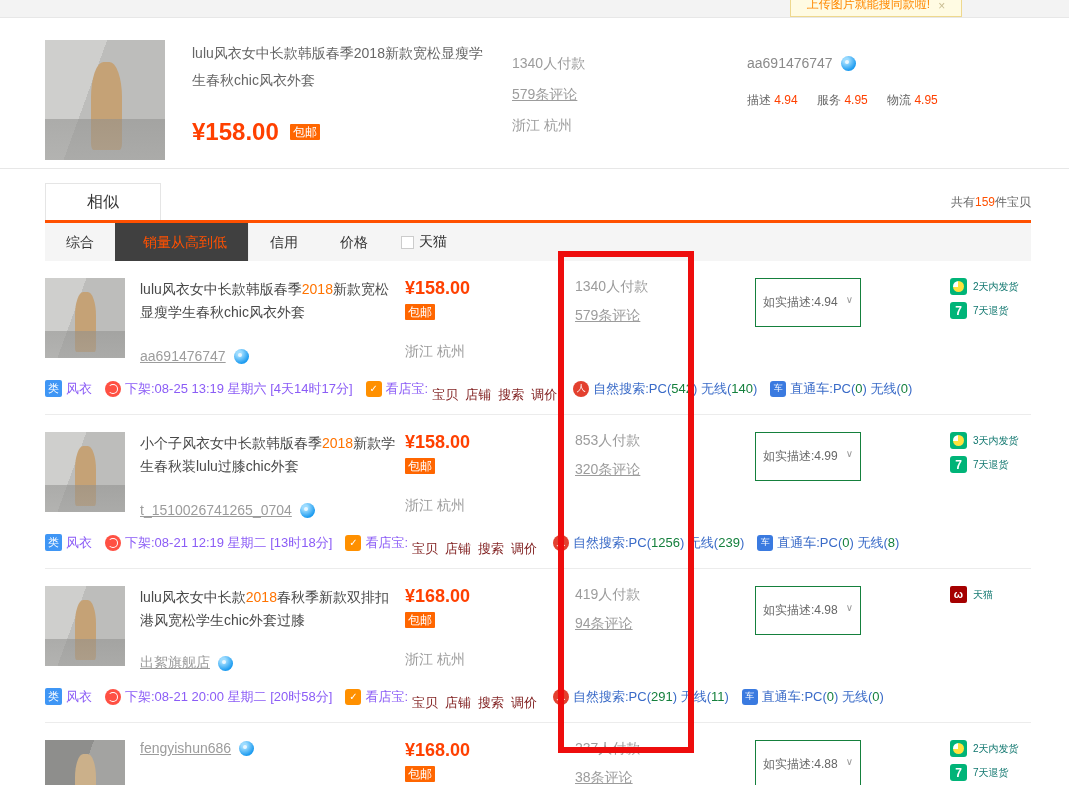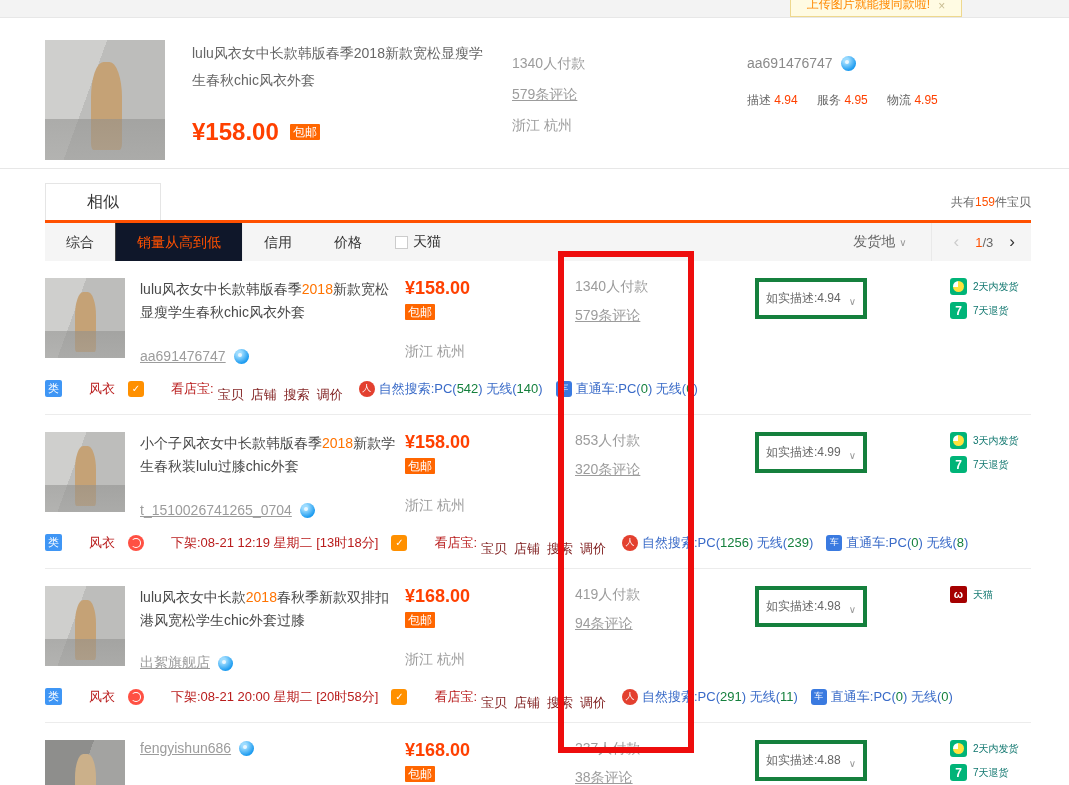--- a/index.html
+++ b/index.html
@@ -56,21 +56,21 @@
   .tab { width:116px; height:37px; line-height:36px; text-align:center; background:#fff;
       border:1px solid #e5e5e5; border-bottom:none; font-size:16px; color:#333; cursor:pointer; }
   .tab-underline { height:3px; background:#ff5000; }
   .total-count { position:absolute; right:38px; bottom:12px; font-size:12px; color:#666; }
   .total-count .num { color:#ff5000; }
 
   
   .filter-bar { margin:0 38px 0 45px; height:38px; background:#f5f5f5; display:flex;
       align-items:center; font-size:14px; color:#333; }
   .f-item { padding:0 21px; line-height:38px; cursor:pointer; }
-  .f-item.active { background:#0f172a; color:#ff5000; border-left:1px solid #404040; border-right:1px solid #ededed; }
+  .f-item.active { background:#404040; color:#ff5000; border-left:7px solid #404040; border-right:1px solid #ededed; }
   .f-check { display:flex; align-items:center; margin-left:12px; cursor:pointer; }
   .checkbox { width:13px; height:13px; background:#fff; border:1px solid #ccc; margin-right:5px; }
   .f-right { margin-left:auto; display:flex; align-items:center; }
   .ship-from { color:#666; margin-right:24px; cursor:pointer; }
   .chev { color:#999; font-size:10px; margin-left:4px; }
   .pager { display:flex; align-items:center; border-left:1px solid #e9e9e9; height:38px; padding:0 16px 0 22px; }
   .pg-prev { color:#ccc; font-size:17px; cursor:pointer; }
   .pg-num { margin:0 16px; font-size:13px; color:#666; }
   .pg-cur { color:#ff5000; }
   .pg-next { color:#333; font-size:17px; cursor:pointer; }
@@ -85,43 +85,43 @@
   .r-title { font-size:14px; color:#494949; line-height:23px; width:258px; cursor:pointer; }
   .hl { color:#ff7300; }
   .r-seller { display:flex; align-items:center; font-size:14px; }
   .r-price-col { width:140px; position:relative; height:86px; }
   .r-price { font-size:18px; font-weight:bold; color:#ff4000; }
   .r-price-col .freeship { margin-top:5px; display:inline-block; }
   .r-loc { position:absolute; left:0; bottom:3px; color:#9c9c9c; font-size:14px; }
   .r-pay-col { width:130px; padding-left:30px; color:#9c9c9c; font-size:14px; }
   .r-pay-col .comments { margin-top:11px; display:inline-block; }
   .r-rating-col { width:230px; padding-left:80px; }
-  .rating-box { display:inline-flex; align-items:flex-end; border:4px solid #15803d; background:#fff;
-      padding:8px 7px; font-size:12px; color:#666; cursor:pointer; white-space:nowrap; }
+  .rating-box { display:inline-flex; align-items:flex-start; border:1px solid #15803d; background:#fff;
+      padding:15px 7px; font-size:12px; color:#666; cursor:pointer; white-space:nowrap; }
   .rating-box .chev { margin-left:8px; }
   .r-badge-col { flex:1; }
   .rb-line { display:flex; align-items:center; margin-bottom:7px; font-size:10px; color:#0f766e;padding-left:45px; }
   .rb-icon { width:17px; height:17px; border-radius:3px; margin-right:6px;
       display:none; align-items:center; justify-content:center; flex:none; }
   .rb-icon[data-icon] { display:inline-flex; }
   .rb-icon[data-icon="clock-pie-icon"] { background:#00b478; }
   .rb-icon[data-icon="clock-pie-icon"]::after { content:""; width:11px; height:11px; border-radius:50%;
       background:conic-gradient(#ffe23d 0 75%, #fff 75% 100%); }
   .rb-icon[data-icon="seven-icon"] { background:#00b478; }
   .rb-icon[data-icon="seven-icon"]::after { content:"7"; color:#fff; font-weight:bold; font-size:12px; }
   .rb-icon[data-icon="tmall-icon"] { background:#a50000; border-radius:2px; }
   .rb-icon[data-icon="tmall-icon"]::after { content:"ω"; color:#fff; font-weight:bold; font-size:11px; margin-top:-2px; }
 
   
   .row-status { display:flex; align-items:center; gap:13px; margin-top:9px; padding-bottom:10px;
       font-size:13px; white-space:nowrap; overflow:hidden; }
   .st-group { display:flex; align-items:center; gap:4px; }
   .cat-badge { width:17px; height:17px; background:#3f96f5; color:#fff; font-size:11px;
       display:inline-flex; align-items:center; justify-content:center; border-radius:2px; }
-  .red-txt { color:#b91c1c;margin-left:23px; }
+  .red-txt { color:#8b5cf6; }
   .blue-txt { color:#3a6bc8; }
   .num-red { color:#15803d; }
   .st-link { color:#7f1d1d; cursor:pointer; margin-right:3px;margin-top:13px; }
   .ic { width:16px; height:16px; border-radius:50%; display:inline-flex; align-items:center;
       justify-content:center; flex:none; }
   .ic-clock { background:#ff5043; }
   .ic-clock::after { content:""; width:8px; height:8px; border:1.5px solid #fff; border-radius:50%;
       border-left-color:transparent; }
   .ic-mail { background:#ff9000; border-radius:3px; }
   .ic-mail::after { content:"✓"; color:#fff; font-size:10px; font-weight:bold; }
@@ -186,28 +186,20 @@
 
 <div class="filter-bar">
   <div class="f-item">综合</div>
   <div class="f-item active">销量从高到低</div>
   <div class="f-item">信用</div>
   <div class="f-item">价格</div>
   <div class="f-check">
     <span class="checkbox"></span>
     <span>天猫</span>
   </div>
-  <div class="f-right">
-    <div class="ship-from"><span>发货地</span><span class="chev">∨</span></div>
-    <div class="pager">
-      <span class="pg-prev">‹</span>
-      <span class="pg-num"><span class="pg-cur">1</span><span>/3</span></span>
-      <span class="pg-next">›</span>
-    </div>
-  </div>
 </div>
 
 <div class="list" id="item-list">
   <div class="row">
     <div class="row-main">
       <div class="r-img photo"></div>
       <div class="r-title-col">
         <div class="r-title"><span>lulu风衣女中长款韩版春季</span><span class="hl">2018</span><span>新款宽松显瘦学生春秋chic风衣外套</span></div>
         <div class="r-seller">
           <span class="link-gray">aa691476747</span>
@@ -239,20 +231,24 @@
           <span>7天退货</span>
         </div>
       </div>
     </div>
     <div class="row-status">
       <span class="st-group">
         <span class="cat-badge">类</span>
         <span class="red-txt">风衣</span>
       </span>
       <span class="st-group">
+        <span class="ic ic-clock"></span>
+        <span class="red-txt">下架:08-25 13:19 星期六 [4天14时17分]</span>
+      </span>
+      <span class="st-group">
         <span class="ic ic-mail"></span>
         <span class="red-txt">看店宝:</span>
         <span class="st-link">宝贝</span>
         <span class="st-link">店铺</span>
         <span class="st-link">搜索</span>
         <span class="st-link">调价</span>
       </span>
       <span class="st-group">
         <span class="ic ic-user"></span>
         <span class="blue-txt"><span>自然搜索:PC(</span><span class="num-red">542</span><span>) 无线(</span><span class="num-red">140</span><span>)</span></span>

